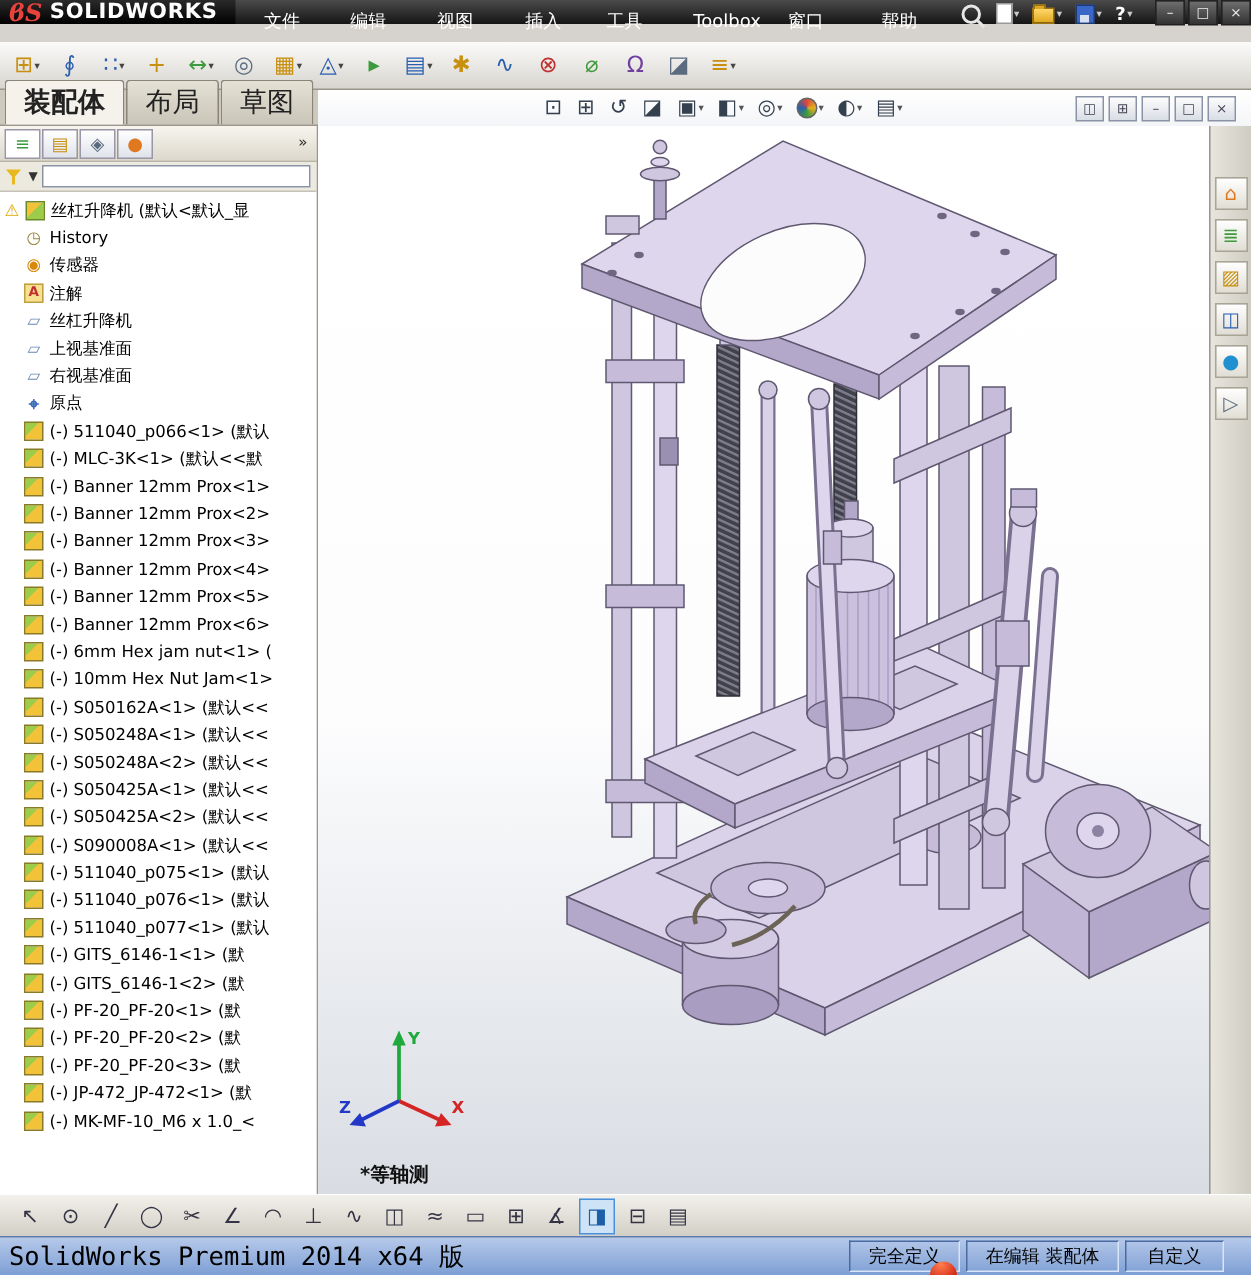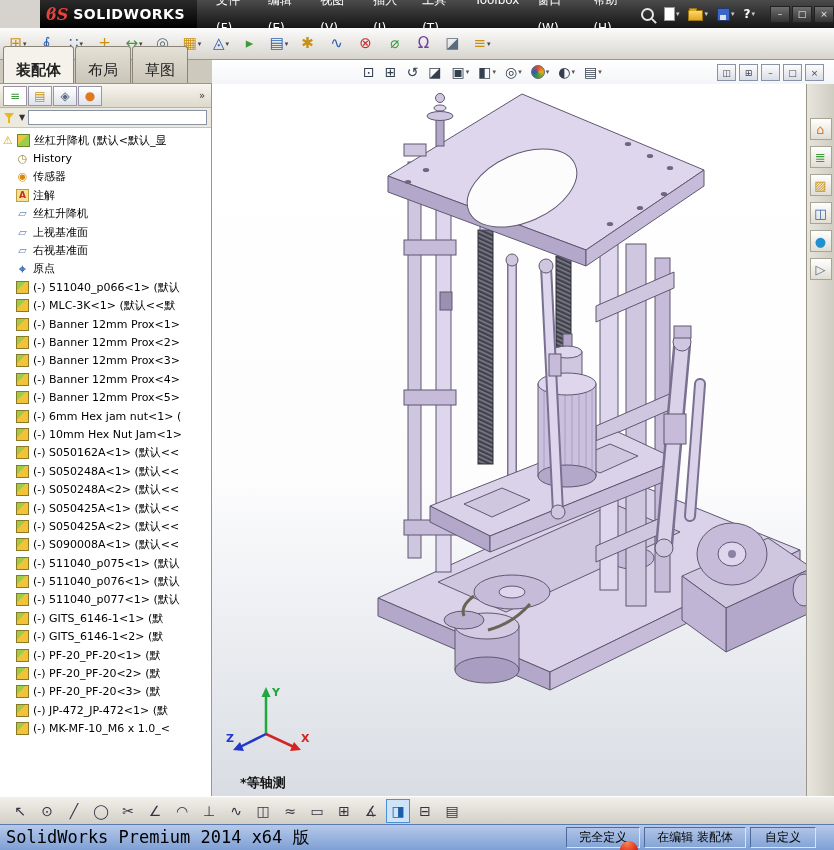--- a/index.html
+++ b/index.html
@@ -1,21 +1,21 @@
 <!DOCTYPE html>
 <html><head>
 <meta charset="utf-8">
 <style>
   html,body{margin:0;padding:0;}
   body{width:834px;height:850px;position:relative;overflow:hidden;background:#d6d3ce;
        font-family:"DejaVu Sans",sans-serif;-webkit-font-smoothing:antialiased;}
   i{font-style:normal;}
   
-  .titlebar{position:absolute;top:0;left:0;right:0;height:28px;display:flex;align-items:center;
-            background:linear-gradient(#4b4b4b,#151515);color:#fff;margin-left:40px;}
+  .titlebar{position:absolute;top:0;left:0;right:0;height:16px;display:flex;align-items:flex-start;
+            background:linear-gradient(#4b4b4b,#151515);color:#fff;}
   .logo{display:flex;align-items:center;height:100%;padding:0 12px 0 6px;background:linear-gradient(#2a2a2a,#000);}
   .logo .ds{color:#e8423d;font-weight:bold;font-style:italic;font-size:16px;margin-right:5px;font-family:"DejaVu Serif",serif;}
   .logo .sw{color:#fff;font-weight:bold;font-size:14px;letter-spacing:.5px;}
   .menubar{display:flex;margin-left:10px;}
   .menu-item{padding:0 9px;font-size:12px;line-height:28px;color:#fff;}
   .quick{margin-left:auto;display:flex;align-items:center;gap:3px;padding-right:4px;}
   .qi-btn{display:flex;align-items:center;padding:2px 3px;}
   .qi{display:inline-block;}
   .qi-search{width:9px;height:9px;border:2px solid #e6e6e6;border-radius:50%;position:relative;}
   .qi-search::after{content:"";position:absolute;width:6px;height:2px;background:#e6e6e6;transform:rotate(45deg);right:-5px;bottom:-3px;}
@@ -31,21 +31,21 @@
           font-size:9px;display:flex;align-items:center;justify-content:center;}
   
   .toolbar2{position:absolute;top:28px;left:0;right:0;height:32px;display:flex;align-items:center;gap:1px;
             padding-left:4px;background:linear-gradient(#fbfbfa,#d8d5cf);border-bottom:1px solid #9a968c;box-sizing:border-box;}
   .tb-btn{height:26px;min-width:24px;display:flex;align-items:center;justify-content:center;padding:0 2px;border-radius:2px;}
   .tb-glyph{font-size:15px;line-height:1;}
   .tb-btn .tb-arrow{color:#444;}
   
   .tabrow{position:absolute;top:60px;left:0;right:0;height:24px;display:flex;}
   .tabs-left{width:212px;box-sizing:border-box;background:#cdc9bc;display:flex;align-items:flex-end;padding-left:3px;border-bottom:1px solid #9a968c;}
-  .tab{font-size:15px;padding:14px 12px 3px;margin-right:1px;color:#222;border:1px solid #8a8578;border-bottom:none;
+  .tab{font-size:18px;padding:2px 12px 3px;margin-right:1px;color:#222;border:1px solid #8a8578;border-bottom:none;
        border-radius:3px 3px 0 0;background:linear-gradient(#e4e1d5,#c9c5b8);}
   .tab.active{background:#f4f2ea;font-weight:bold;}
   .viewport-top{flex:1;position:relative;background:linear-gradient(#ffffff,#f4f5f8);display:flex;align-items:center;}
   .hud{display:flex;align-items:center;gap:3px;margin-left:148px;}
   .hud-btn{display:flex;align-items:center;padding:1px 3px;font-size:14px;color:#35404e;}
   .hud-btn .tb-arrow{color:#555;}
   .ball{width:12px;height:12px;border-radius:50%;border:1px solid #666;
         background:conic-gradient(#e04838,#e0b020,#3d9a3d,#2a5fb0,#e04838);}
   .doc-btns{position:absolute;right:10px;top:4px;display:flex;gap:3px;}
   .doc-btn{width:17px;height:15px;border:1px solid #8a93a5;background:linear-gradient(#fdfdfd,#d9dde5);
@@ -437,20 +437,24 @@
           <div class="tree-row">
             <span class="ti ti-part"></span>
             <span class="tl">(-) Banner 12mm Prox&lt;4&gt;</span>
           </div>
 
           <div class="tree-row">
             <span class="ti ti-part"></span>
             <span class="tl">(-) Banner 12mm Prox&lt;5&gt;</span>
           </div>
 
+          <div class="tree-row">
+            <span class="ti ti-part"></span>
+            <span class="tl">(-) Banner 12mm Prox&lt;6&gt;</span>
+          </div>
 
           <div class="tree-row">
             <span class="ti ti-part"></span>
             <span class="tl">(-) 6mm Hex jam nut&lt;1&gt; (</span>
           </div>
 
           <div class="tree-row">
             <span class="ti ti-part"></span>
             <span class="tl">(-) 10mm Hex Nut Jam&lt;1&gt;</span>
           </div>

